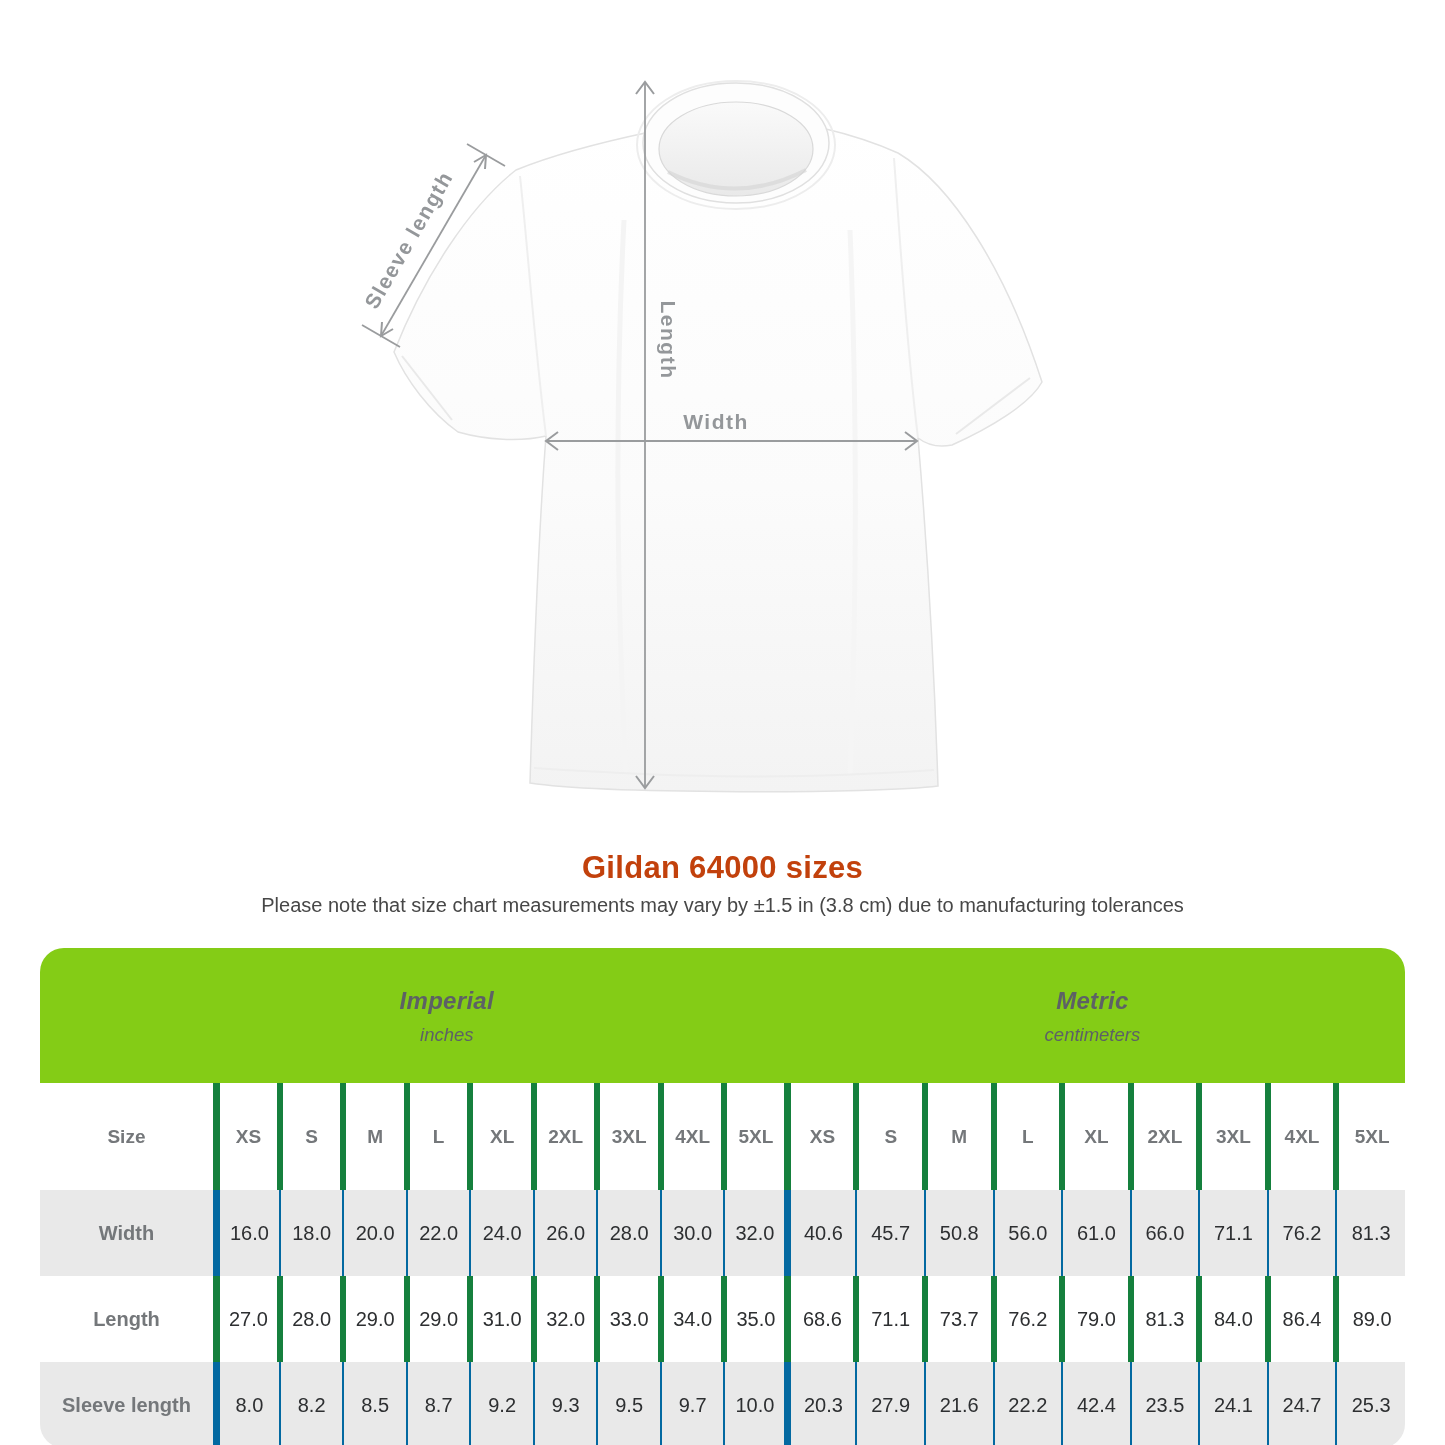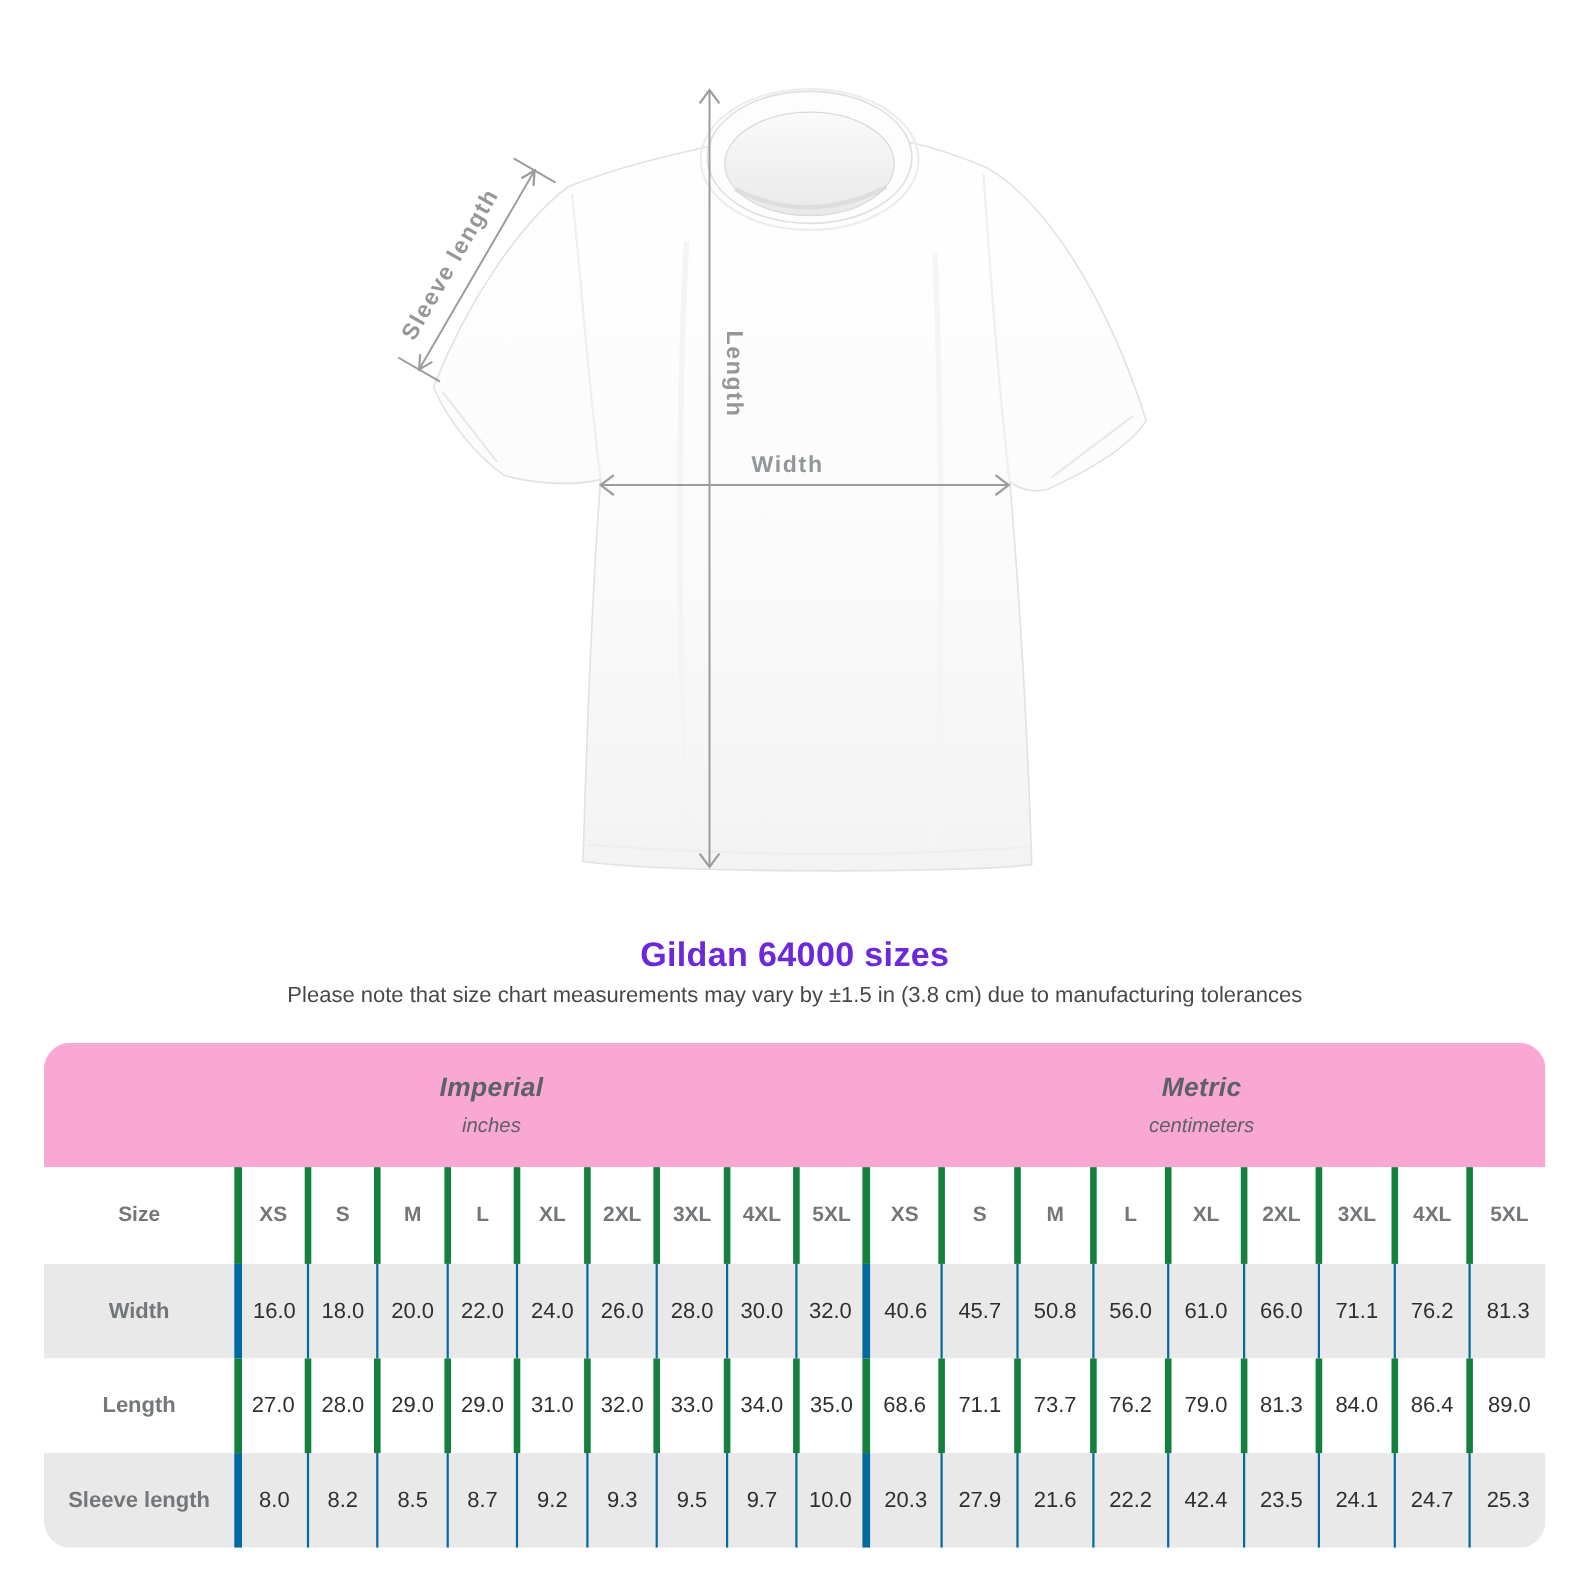--- a/index.html
+++ b/index.html
@@ -16,45 +16,45 @@
     font-family:"Liberation Sans", sans-serif;
     font-size:21px; font-weight:bold;
     fill:#94979a; letter-spacing:1.5px;
   }
   .ann-line { stroke:#9a9c9e; stroke-width:1.8; fill:none; }
   .ann-head { stroke:#9a9c9e; stroke-width:2;   fill:none; }
   
   .title {
     position:absolute; top:850px; left:0; width:100%;
     text-align:center; font-size:31px; line-height:36px;
-    font-weight:bold; color:#6d28d9; letter-spacing:.3px;
+    font-weight:bold; color:#c2410c; letter-spacing:.3px;
   }
   .note {
     position:absolute; top:893px; left:0; width:100%;
     text-align:center; font-size:20px; line-height:25px;
     color:#474747;
   }
   
   .card {
     position:absolute; left:40px; top:948px; width:1365px;
     border-radius:24px; overflow:hidden; background:#ffffff;
   }
-  .units { position:relative; height:113px; background:#f9a8d4;text-decoration:underline; }
+  .units { position:relative; height:135px; background:#84cc16;text-decoration:underline; }
   .unit-block {
     position:absolute; top:50%; transform:translate(-50%,-50%);
     text-align:center; color:#5d6165;
   }
   .unit-imperial { left:29.8%; }
   .unit-metric   { left:77.1%;text-align:center; }
   .u-name { font-size:24px; font-weight:bold; font-style:italic; letter-spacing:.3px; }
   .u-sub  { font-size:18.5px; font-style:italic; margin-top:9px; }
 
   table.sizes { width:100%; border-collapse:collapse; table-layout:fixed; }
   tr.trow { height:86px; }
-  tr.trow-head { height:88px; }
+  tr.trow-head { height:107px; }
   th,td { text-align:center; vertical-align:middle; padding:0; }
   th.lbl, td.lbl { font-size:20px; font-weight:bold; color:#74777a; }
   tr.trow-head th { font-size:19px; font-weight:bold; color:#74777a; }
   td.val { font-size:20px; font-weight:normal; color:#2d2f31; }
   tr.r-gray  { background:#e9e9e9; }
   tr.r-white { background:#ffffff; }
   tr.r-white th:not(.lbl), tr.r-white td:not(.lbl) { border-left:6px solid #15803d; }
   tr.r-gray  td:not(.lbl)                          { border-left:2px solid #0369a1; }
   th.sep, td.sep { border-left-width:7px !important; }
   col.c-lbl { width:175px; }

